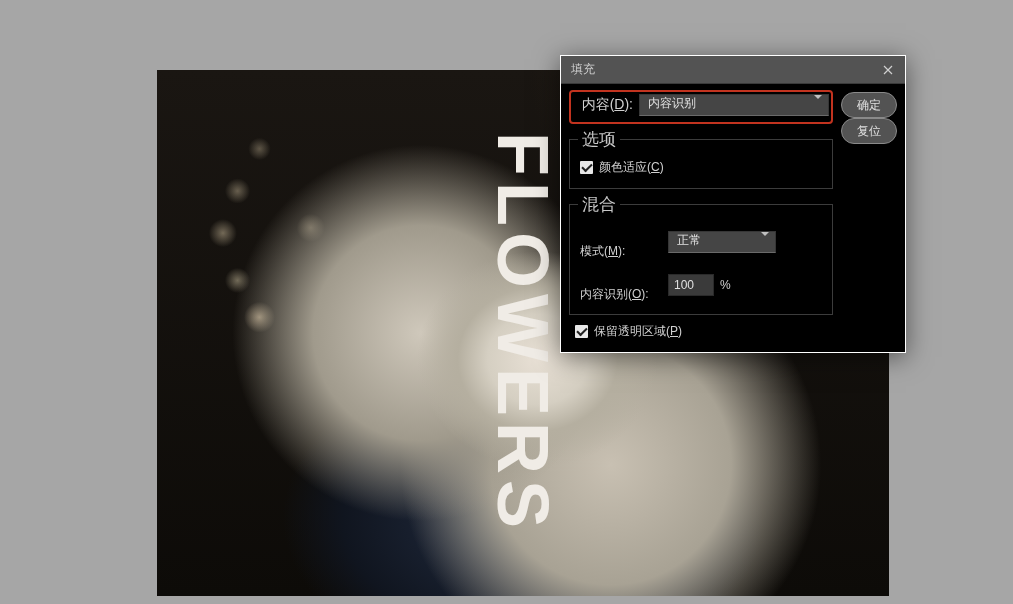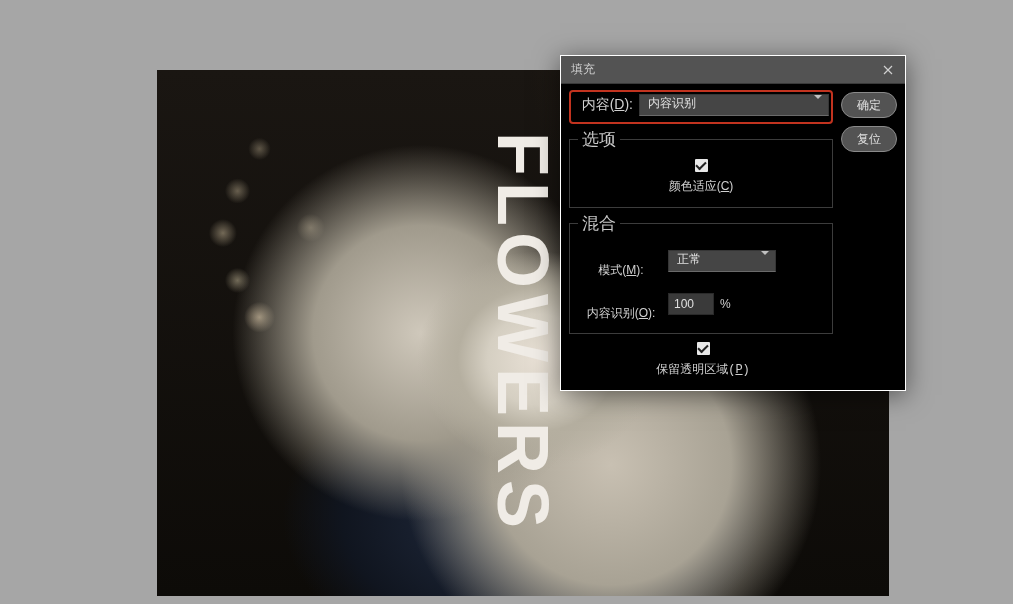--- a/index.html
+++ b/index.html
@@ -95,21 +95,21 @@
       display: flex;
       gap: 8px;
     }
     .dialog-main {
       flex: 1;
     }
     .dialog-buttons {
       width: 56px;
       display: flex;
       flex-direction: column;
-      gap: 8px;
+      gap: 0;
       padding-top: 2px;
     }
     .ps-button {
       height: 26px;
       border-radius: 13px;
       border: 1px solid #8a8a8a;
       background: #535353;
       color: #e0e0e0;
       font-size: 12px;
       display: flex;
@@ -132,21 +132,21 @@
       font-size: 14px;
     }
     .field-row {
       display: flex;
       align-items: center;
       gap: 6px;
       padding: 3px 2px;
     }
     .field-label {
       width: 82px;
-      text-align: center;
+      text-align: left;
       font-size: 12px;
       margin-top: 20px;
     }
     .select {
       flex: 1;
       height: 22px;
       background: #454545;
       border: 1px solid #363636;
       border-bottom-color: #6a6a6a;
       display: flex;
@@ -183,21 +183,20 @@
     .fieldset-legend {
       padding: 0 4px;
       font-size: 17px;
       color: #c8c8c8;
     }
     .checkbox-row {
       display: flex;
       align-items: center;
       gap: 6px;
       padding: 4px 2px;
-      flex-direction: column;
     }
     .checkbox {
       width: 13px;
       height: 13px;
       background: #e8e8e8;
       display: flex;
       align-items: center;
       justify-content: center;
       cursor: pointer;
       border-radius:1px;
@@ -270,21 +269,21 @@
         </div>
         <div class="field-row">
           <div class="field-label">
             <span>内容识别(</span><span class="hotkey">O</span><span>):</span>
           </div>
           <input class="number-input" value="100" style="">
           <span class="pct">%</span>
         </div>
       </fieldset>
 
-      <div class="checkbox-row" style="padding-left:6px;margin-top:4px;font-family:Liberation Mono, monospace;">
+      <div class="checkbox-row" style="padding-left:6px;margin-top:4px;">
         <span class="checkbox checked"></span>
         <span>
           <span>保留透明区域(</span><span class="hotkey">P</span><span>)</span>
         </span>
       </div>
 
     </div>
 
     <div class="dialog-buttons">
       <div class="ps-button">确定</div>

